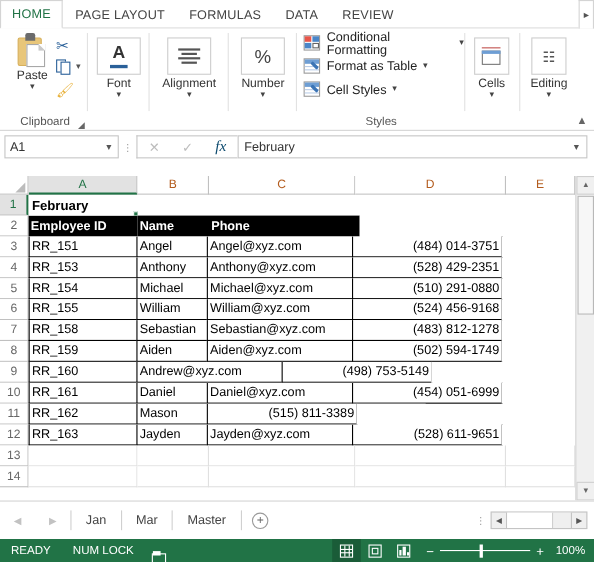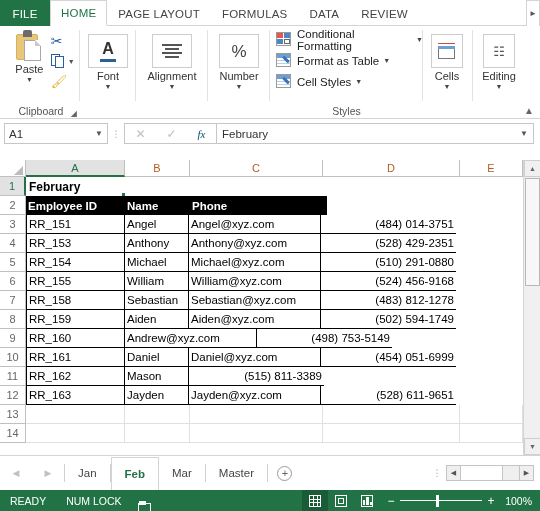--- a/index.html
+++ b/index.html
@@ -148,21 +148,21 @@
     display:flex; align-items:center; padding:0 4px; font-size:11.5px; color:#333;
   }
   .namebox .nbtext{ flex:1; }
   .namebox .nbcaret{ font-size:8px; color:#555; }
   .fb-dots{ width:16px; text-align:center; color:#999; font-size:9px; letter-spacing:0; line-height:10px;}
   .fb-btns{
     height:21px; border:1px solid #c6c6c6; border-right:none; background:#fff;
     display:flex; align-items:center; width:92px; justify-content:space-around;
   }
   .fb-btns span{ font-size:12px; color:#bdbdbd; }
-  .fb-btns .fx{ color:#0c4a6e; font-style:italic; font-family:"Liberation Serif",serif; font-size:11px;}
+  .fb-btns .fx{ color:#0c4a6e; font-style:italic; font-family:"Liberation Serif",serif; font-size:14px;}
   .fb-input{
     flex:1; height:21px; border:1px solid #c6c6c6; background:#fff;
     display:flex; align-items:center; padding:0 5px; font-size:11.5px; color:#333;
   }
   .fb-input .val{ flex:1; }
   .fb-input .caret{ font-size:8px; color:#555; }
 
   
   .gridwrap{ position:absolute; left:0; top:160px; right:0; bottom:56px; background:#fff; }
   .colhdr { height:17px; display:flex; background:#fff; }
@@ -294,21 +294,20 @@
   .st-icon-sheet{ width:13px; height:12px; position:relative; }
   .st-icon-sheet .b{ position:absolute; left:0; top:2px; width:13px; height:10px; border:1.3px solid #fff;}
   .st-icon-sheet .t{ position:absolute; left:1px; top:0; width:7px; height:4px; background:#fff;}
 </style>
 </head>
 <body>
 
 <div id="app">
 
   <div class="tabbar">
-    <div class="tab file">FILE</div>
     <div class="tab active">HOME</div>
     <div class="tab">PAGE LAYOUT</div>
     <div class="tab">FORMULAS</div>
     <div class="tab">DATA</div>
     <div class="tab">REVIEW</div>
     <div class="tabscroll">
       <span>►</span>
     </div>
   </div>
 
@@ -630,21 +629,20 @@
   </div>
 
   <div class="sheetbar">
     <div class="navarrows">
       <span>◀</span>
       <span>▶</span>
     </div>
     <div class="tabsep"></div>
     <div class="stab">Jan</div>
     <div class="tabsep"></div>
-    <div class="stab active">Feb</div>
     <div class="stab">Mar</div>
     <div class="tabsep"></div>
     <div class="stab">Master</div>
     <div class="tabsep"></div>
     <div class="addsheet">
       <span class="circ">+</span>
     </div>
     <div class="hdots">⋮</div>
     <div class="hscroll">
       <div class="hs-btn">◀</div>

